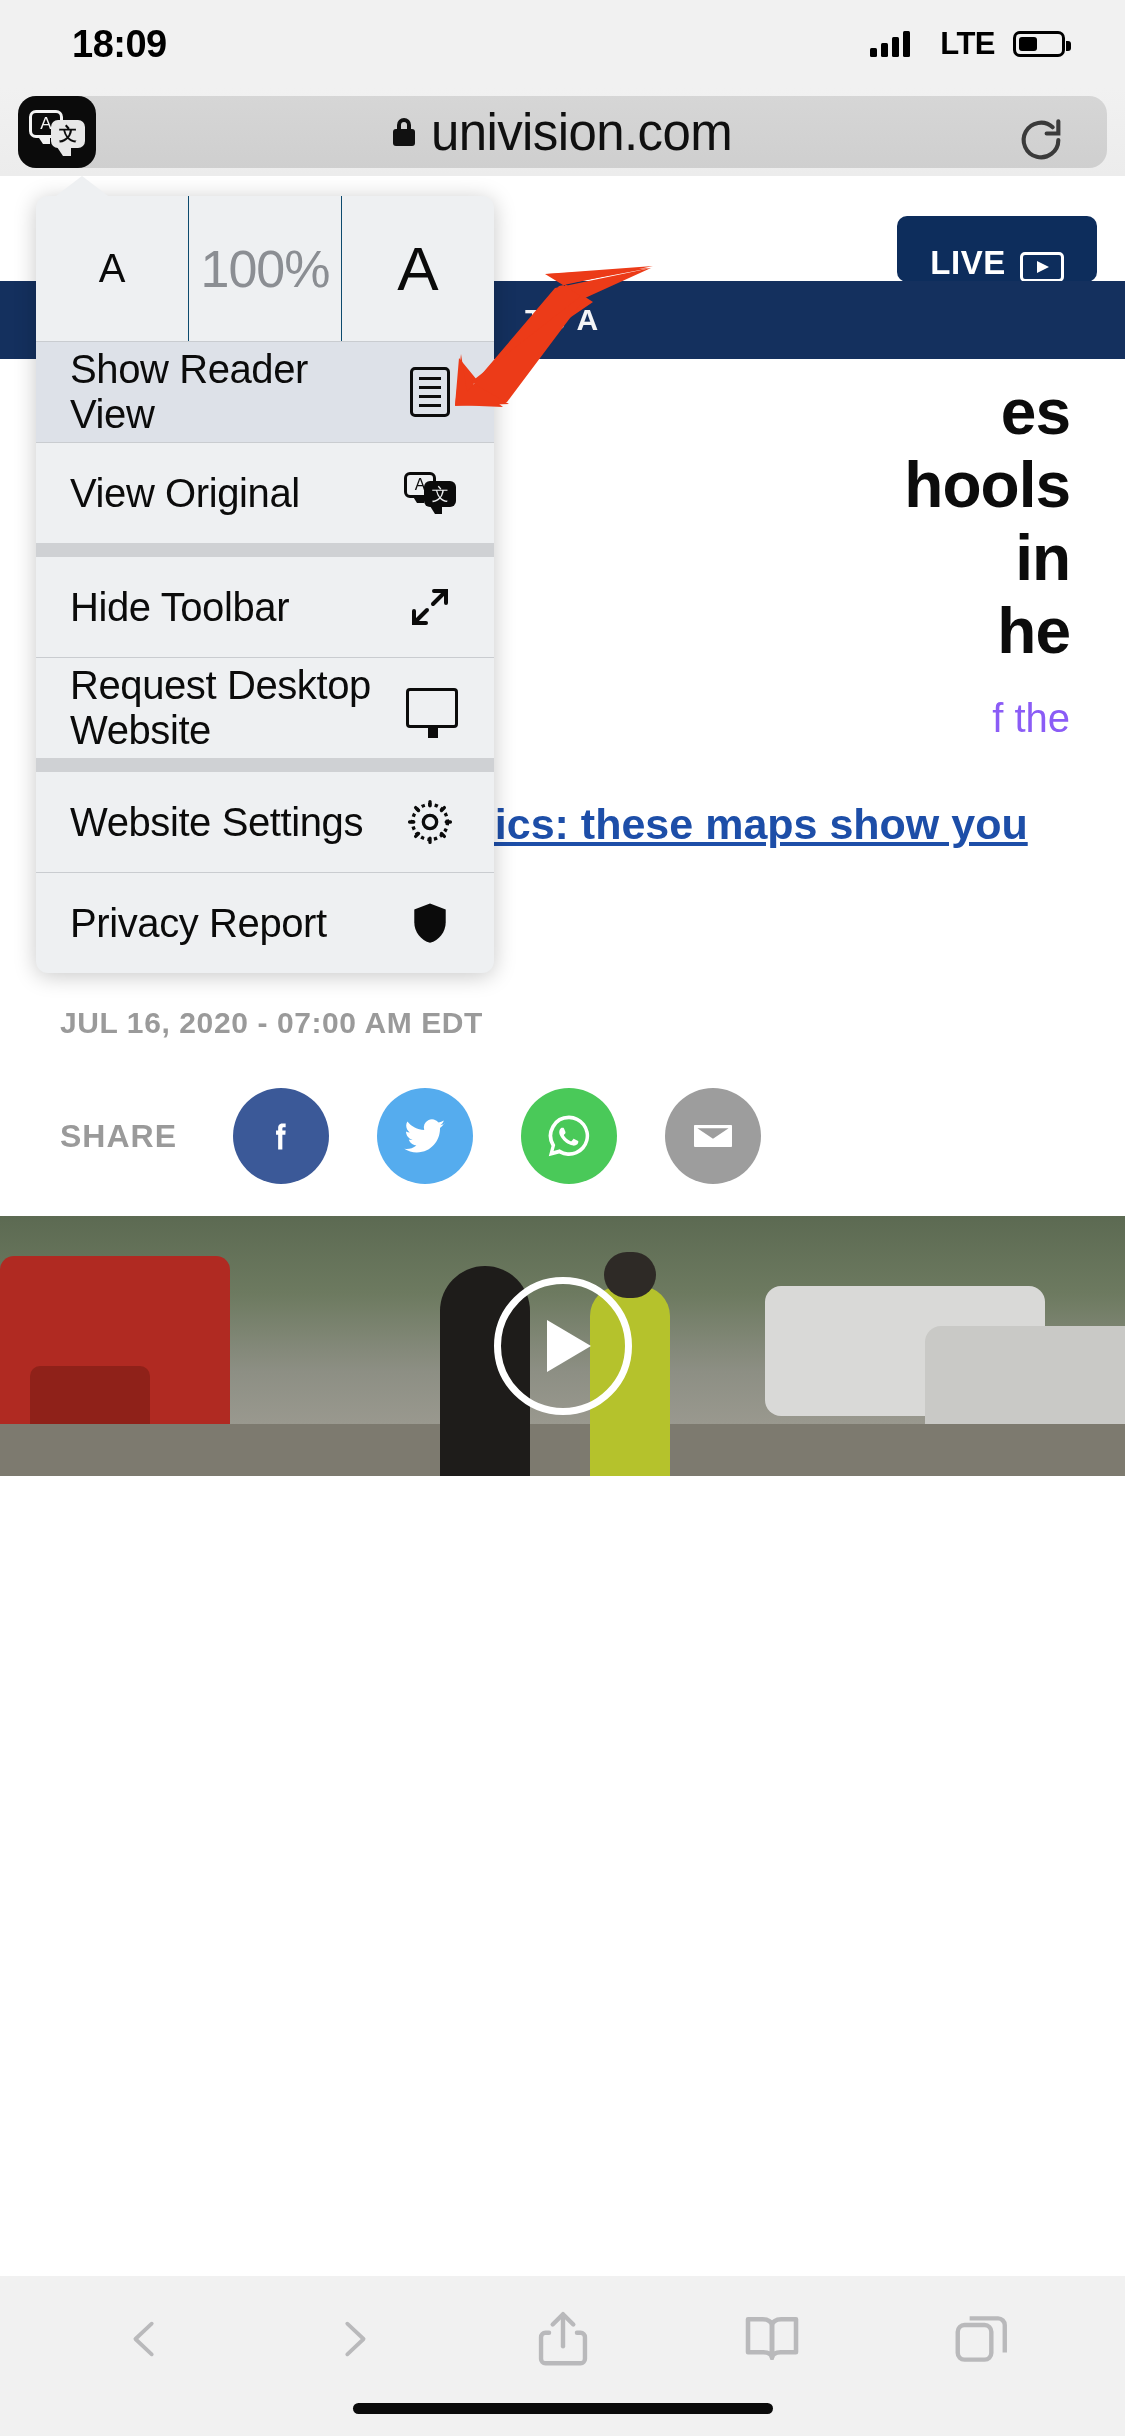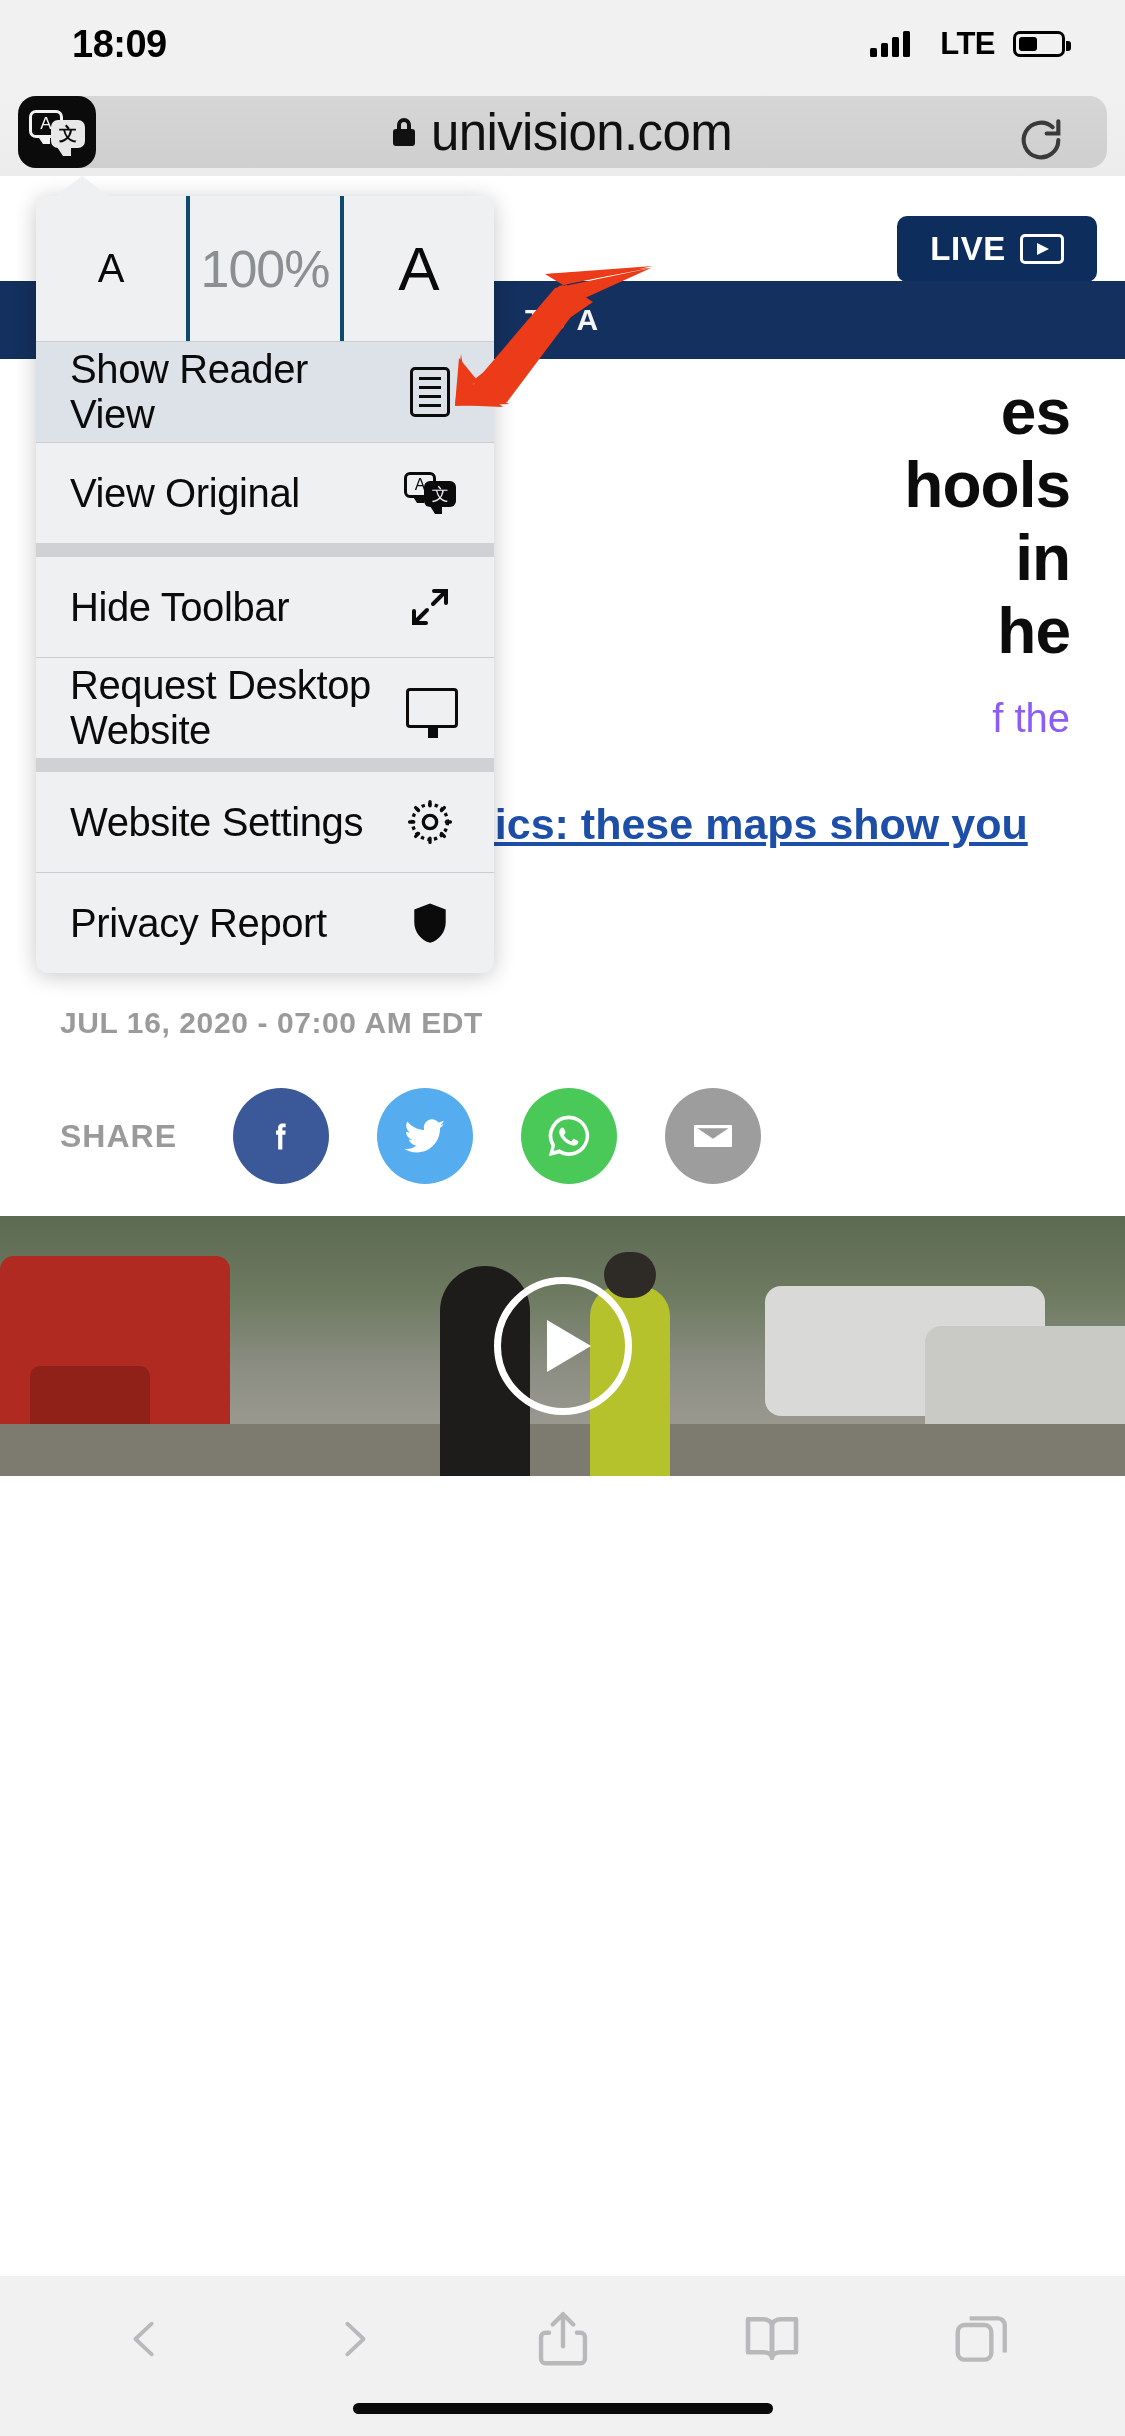--- a/index.html
+++ b/index.html
@@ -88,21 +88,21 @@
   
   .page{ position:absolute; top:176px; left:0; width:1125px; height:2260px; background:#fff; }
 
   .site-topbar{
     position:absolute; top:28px; left:0; width:1125px; height:90px;
     display:flex; align-items:center; justify-content:flex-end; padding-right:28px;
     background:#fff;
   }
   .live-pill{
     width:200px; height:66px; background:#0d2d5c; border-radius:10px;
-    display:flex; align-items:center; justify-content:center; gap:14px;
+    display:flex; align-items:flex-end; justify-content:center; gap:14px;
   }
   .live-pill .lbl{ color:#fff; font-size:33px; font-weight:700; letter-spacing:0.5px;}
   .live-pill .scr{ width:44px; height:30px; border:3px solid #fff; border-radius:5px; position:relative;}
   .live-pill .scr::after{ content:""; position:absolute; left:14px; top:6px; border-left:12px solid #fff; border-top:6px solid transparent; border-bottom:6px solid transparent;}
 
   .nav-strip{
     position:absolute; top:105px; left:0; width:1125px; height:78px;
     background:#14305e;
     display:flex; align-items:center; justify-content:center;
   }
@@ -171,21 +171,21 @@
     z-index:10;
   }
   .pop-arrow{
     position:absolute; left:48px; top:176px; width:0; height:0;
     border-left:34px solid transparent; border-right:34px solid transparent;
     border-bottom:26px solid #eef0f2;
     z-index:11;
   }
   .zoomrow{ display:flex; height:146px; border-bottom:1px solid #c9ccd0;}
   .zoomcell{ flex:1; display:flex; align-items:center; justify-content:center; }
-  .zoomcell + .zoomcell{ border-left:4px solid #0c4a6e; }
+  .zoomcell + .zoomcell{ border-left:1px solid #0c4a6e; }
   .z-small{ font-size:40px; color:#0a0a0a; }
   .z-pct{ font-size:52px; color:#8b8e93; letter-spacing:-1px;}
   .z-big{ font-size:62px; color:#0a0a0a; }
 
   .menu-item{
     height:100px; display:flex; align-items:center; justify-content:space-between;
     padding:0 36px 0 34px;
     font-size:40px; color:#0b0b0b; letter-spacing:-0.4px;
   }
   .menu-item.highlight{ background:#dde1e8; }

